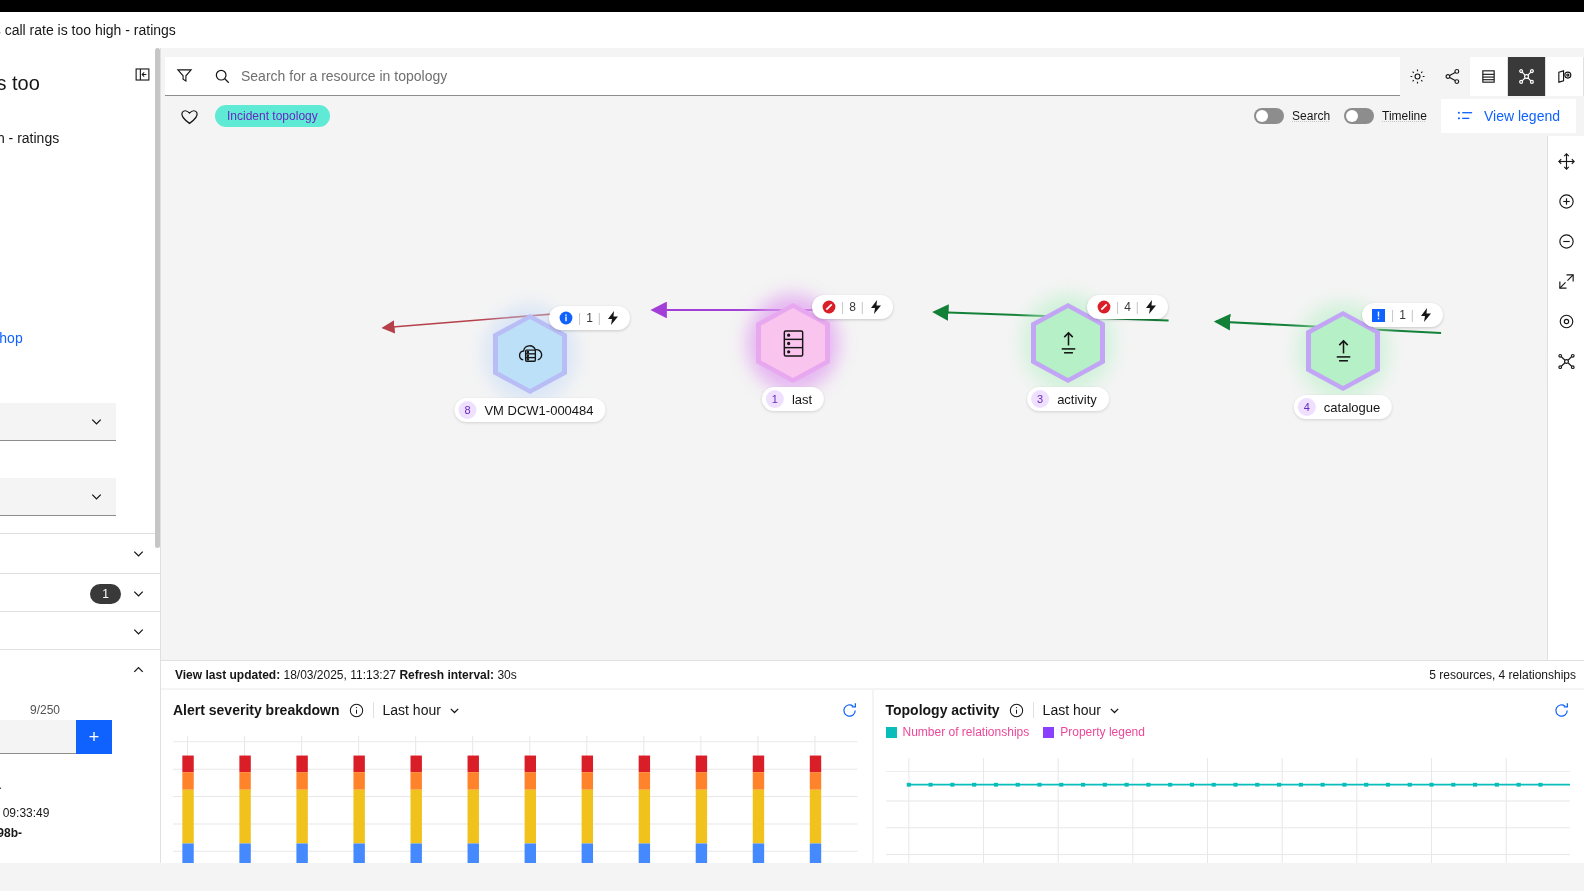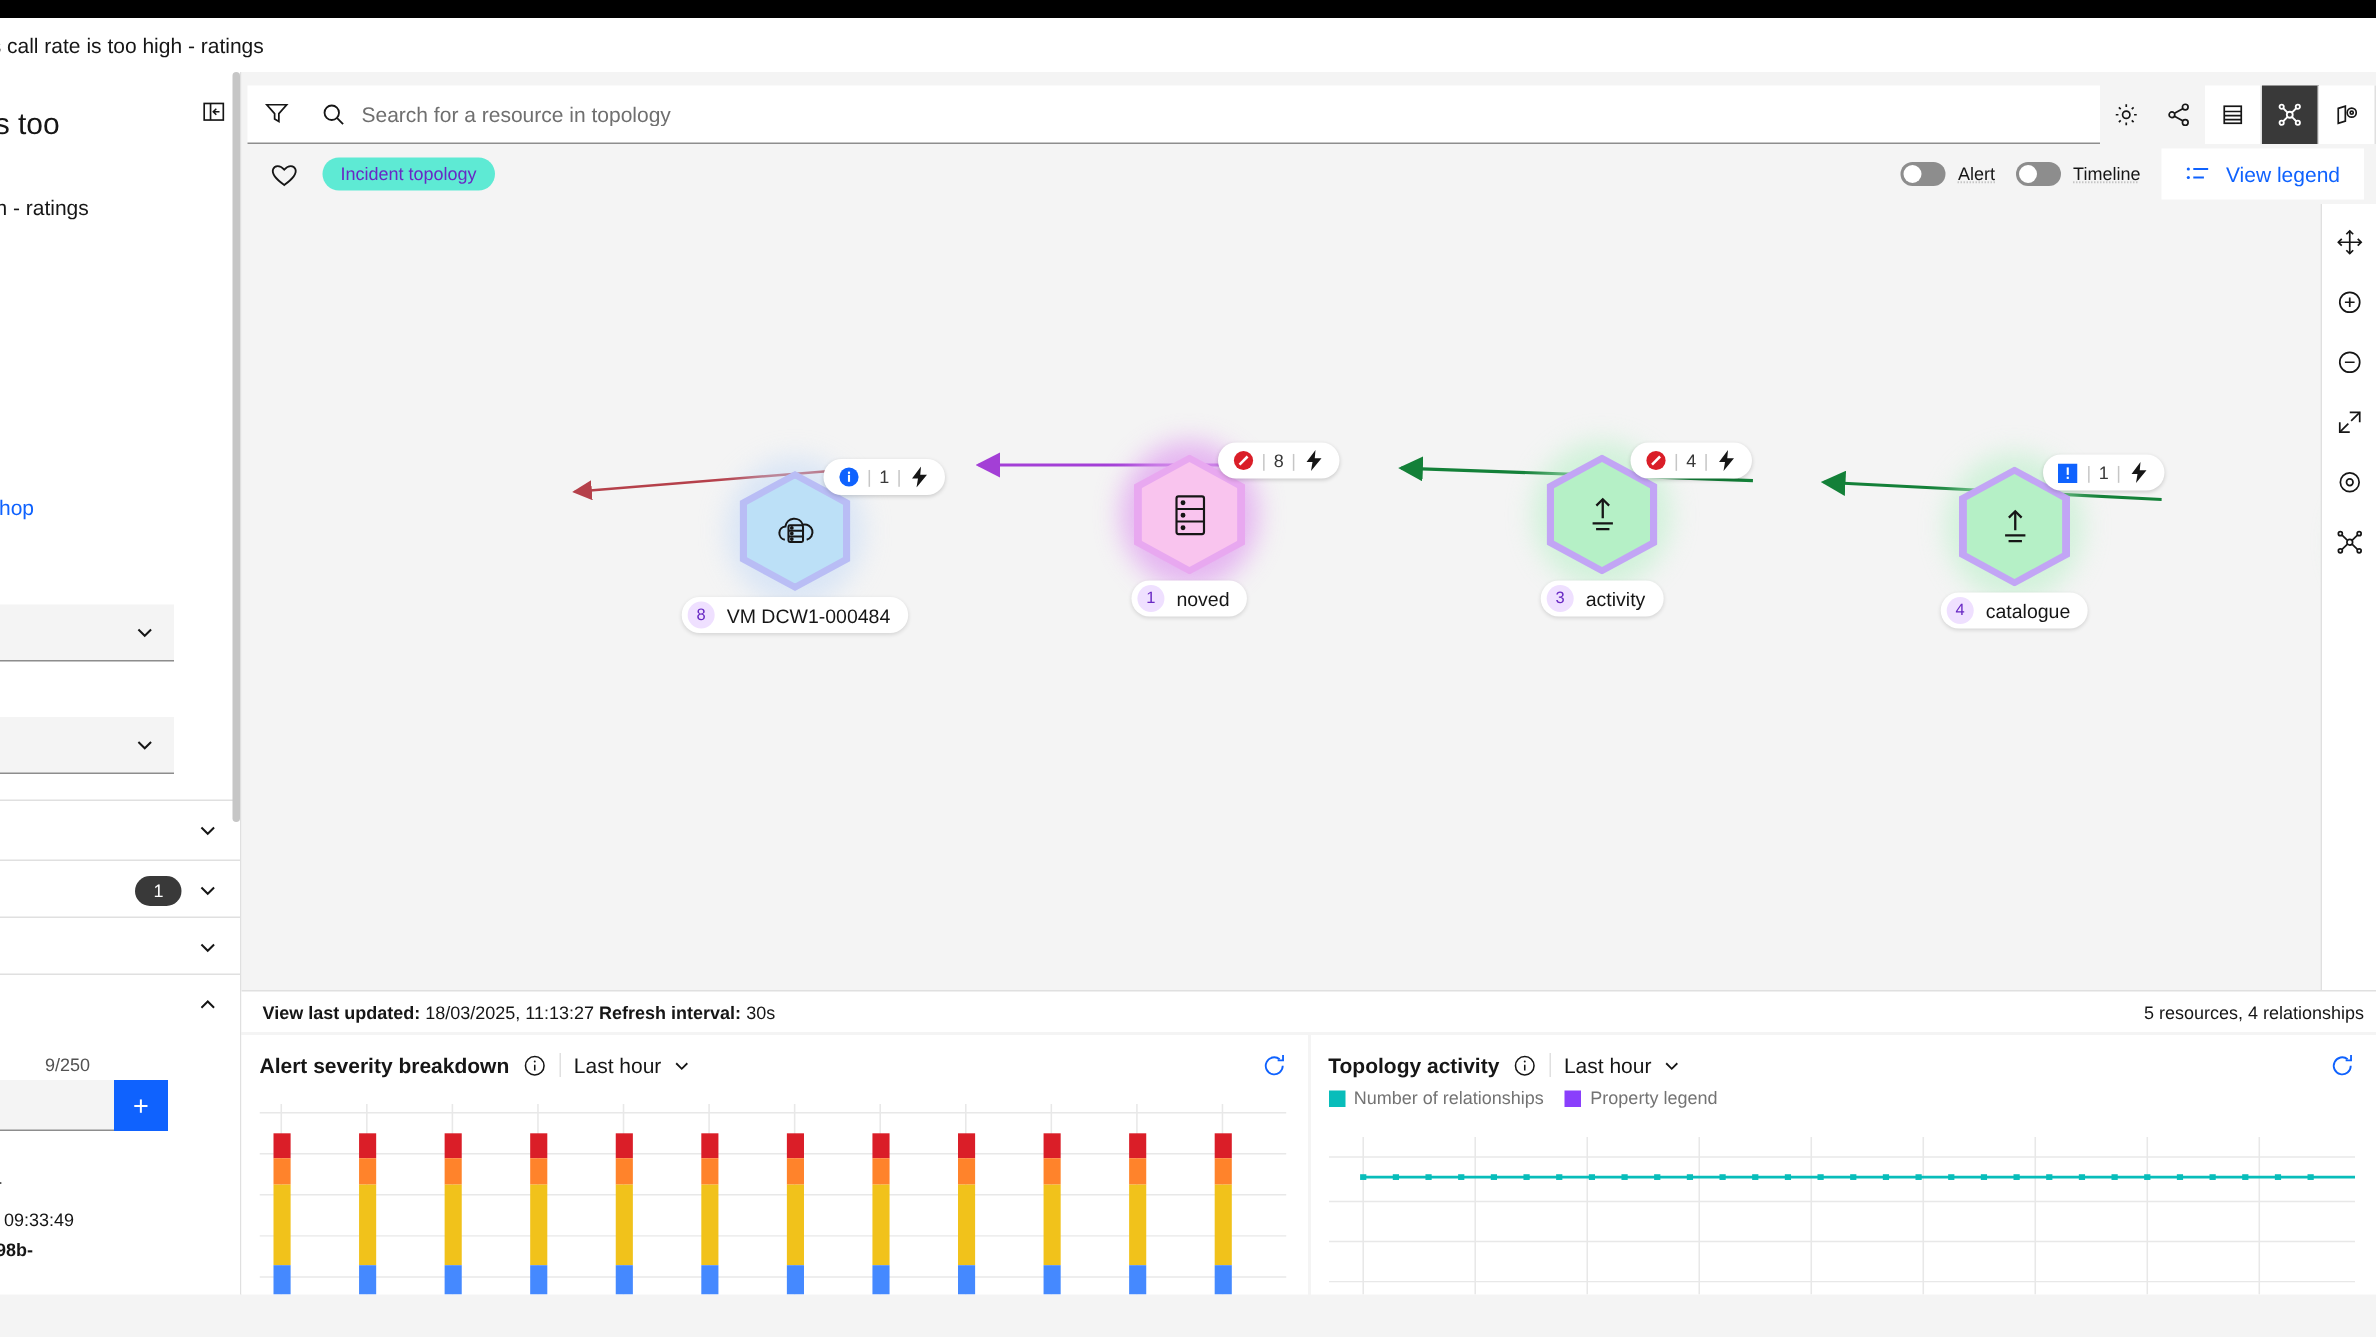--- a/index.html
+++ b/index.html
@@ -222,21 +222,21 @@
   
   .charts { height:175px; display:flex; background:#f4f4f4; gap:2px; padding-top:2px; }
   .card { background:#fff; flex:1; padding:12px 14px 0 12px; position:relative; min-width:0; }
   .card-head { display:flex; align-items:center; gap:9px; }
   .card-title { font-size:14px; font-weight:600; color:#161616; }
   .info-ico { width:15px; height:15px; cursor:pointer; }
   .vsep { width:1px; height:16px; background:#e0e0e0; }
   .range-sel { display:flex; align-items:center; gap:7px; font-size:14px; color:#161616; cursor:pointer; }
   .refresh { position:absolute; top:12px; right:14px; cursor:pointer; }
   .chart-legend { display:flex; align-items:center; gap:14px; margin-top:7px; }
-  .legend-item { display:flex; align-items:center; gap:6px; font-size:12px; color:#737373; }
+  .legend-item { display:flex; align-items:center; gap:6px; font-size:12px; color:#ec4899; }
   .legend-sw { width:11px; height:11px; }
   .plot { position:absolute; left:12px; right:14px; bottom:0; top:46px; }
   .plot.with-legend { top:68px; }
 </style>
 </head>
 <body>
 
 <div class="app">
 
   <div class="top-strip"></div>
@@ -379,21 +379,21 @@
           <svg width="21" height="21" viewBox="0 0 22 22" fill="none" stroke="#161616" stroke-width="1.3">
             <path d="M11 18.2 C 4 13.2 2.2 10 3.2 7.2 C 4.2 4.4 8 4 11 7.4 C 14 4 17.8 4.4 18.8 7.2 C 19.8 10 18 13.2 11 18.2 Z"></path>
           </svg>
         </div>
         <div class="chip">Incident topology</div>
         <div class="chiprow-right">
           <div class="toggle-wrap">
             <div class="toggle">
                 <div class="knob"></div>
               </div>
-            <span class="toggle-label">Alert</span>
+            <span class="toggle-label">Search</span>
           </div>
           <div class="toggle-wrap">
             <div class="toggle">
                 <div class="knob"></div>
               </div>
             <span class="toggle-label">Timeline</span>
           </div>
           <div class="legend-btn">
             <svg width="17" height="14" viewBox="0 0 18 14" fill="none" stroke="#0f62fe" stroke-width="1.4">
               <circle cx="2" cy="3.5" r="1.1" fill="#0f62fe" stroke="none"></circle>
@@ -492,21 +492,21 @@
               <span class="sev-sep">|</span>
               <span class="sev">
                 <svg width="12" height="14" viewBox="0 0 12 14">
                     <path d="M7 0 L1 8 H5 L4 14 L11 5.5 H6.5 Z" fill="#161616"></path>
                   </svg>
               </span>
             </div>
           </div>
           <div class="node-label">
             <span class="node-count">1</span>
-            <span class="node-name">noved</span>
+            <span class="node-name">last</span>
           </div>
         </div>
 
         <div class="node green" style="left:907px; top:207px;">
           <div class="hex-wrap">
             <div class="glow"></div>
             <div class="hex outer"></div>
             <div class="hex inner"></div>
             <div class="node-icon">
               <svg width="29" height="29" viewBox="0 0 30 30" fill="none" stroke="#161616" stroke-width="1.6">

